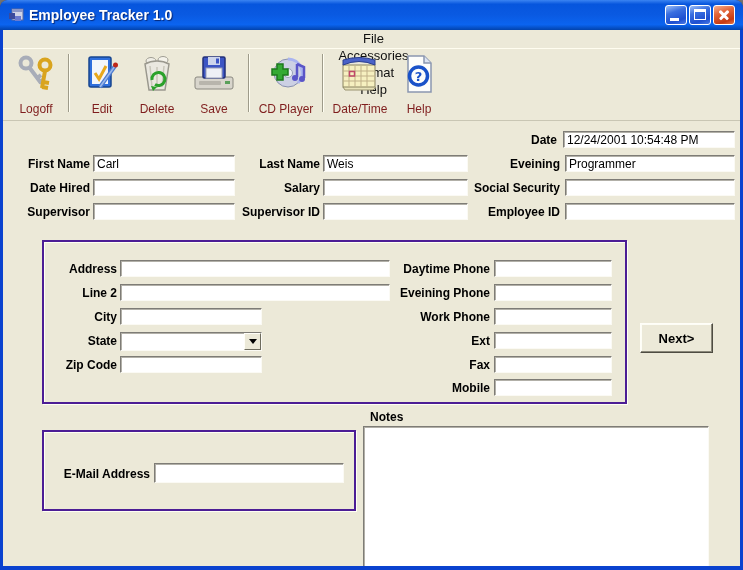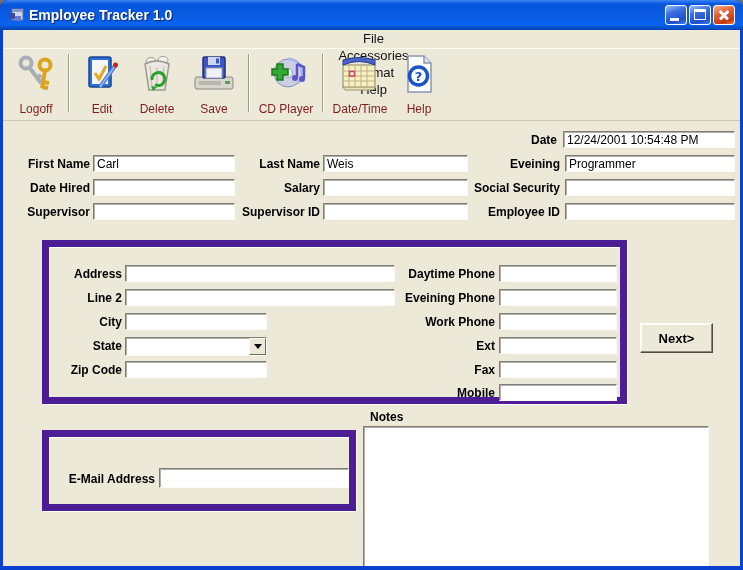--- a/index.html
+++ b/index.html
@@ -29,21 +29,21 @@
   .menu-item { padding:1px 8px; cursor:default; }
   
   .toolbar { position:absolute; top:18px; left:0; right:0; height:73px; display:flex; align-items:flex-start; padding:3px 0 0 6px; border-top:1px solid #fffdf0; border-bottom:1px solid #c9c6b4; }
   .tool-btn { display:flex; flex-direction:column; align-items:center; justify-content:space-between; height:64px; padding-top:1px; cursor:default; }
   .tool-btn .ticon { height:42px; display:flex; align-items:center; justify-content:center; }
   .tool-label { font-size:12px; color:#7f1d1d; white-space:nowrap; }
   .tsep { width:2px; height:58px; margin:2px 5px 0 5px; border-left:1px solid #9e9b8a; border-right:1px solid #fffef2; }
   
   .lbl { position:absolute; text-align:right; font-weight:bold; font-size:12px; color:#000; white-space:nowrap; }
   .tb { position:absolute; height:17px; background:#fff; border:1px solid; border-color:#7e7c76 #fbfaf4 #fbfaf4 #7e7c76; box-shadow:inset 1px 1px 0 #b2b0a8; font:12px "Liberation Sans",sans-serif; padding:0 3px; outline:none; }
-  .groupbox { position:absolute; border:7px solid #4c1d95; box-shadow:1px 1px 0 #fffff4, inset 1px 1px 0 #fffff4; }
+  .groupbox { position:absolute; border:2px solid #4c1d95; box-shadow:1px 1px 0 #fffff4, inset 1px 1px 0 #fffff4; }
   .navbtn { position:absolute; width:73px; height:30px; background:#ece9d8; font:bold 13px "Liberation Sans",sans-serif; color:#000;
     border:1px solid; border-color:#fffef8 #4e4c42 #4e4c42 #fffef8; box-shadow:inset -1px -1px 0 #8a887a, inset 1px 1px 0 #fdfdf6; cursor:default; }
   .combo { position:absolute; height:19px; background:#fff; border:1px solid; border-color:#7e7c76 #fbfaf4 #fbfaf4 #7e7c76; box-shadow:inset 1px 1px 0 #b2b0a8; }
   .combo-btn { position:absolute; right:0; top:0; bottom:0; width:17px; background:#ece9d8; border:1px solid; border-color:#fffef8 #6e6c5e #6e6c5e #fffef8; display:flex; align-items:center; justify-content:center; }
   .combo-arrow { width:0; height:0; border-left:4px solid transparent; border-right:4px solid transparent; border-top:5px solid #000; }
   .notes-ta { position:absolute; background:#fff; border:1px solid; border-color:#7e7c76 #fbfaf4 #fbfaf4 #7e7c76; box-shadow:inset 1px 1px 0 #b2b0a8; resize:none; font:12px "Liberation Sans",sans-serif; outline:none; }
 </style>
 </head>
 <body>
 

